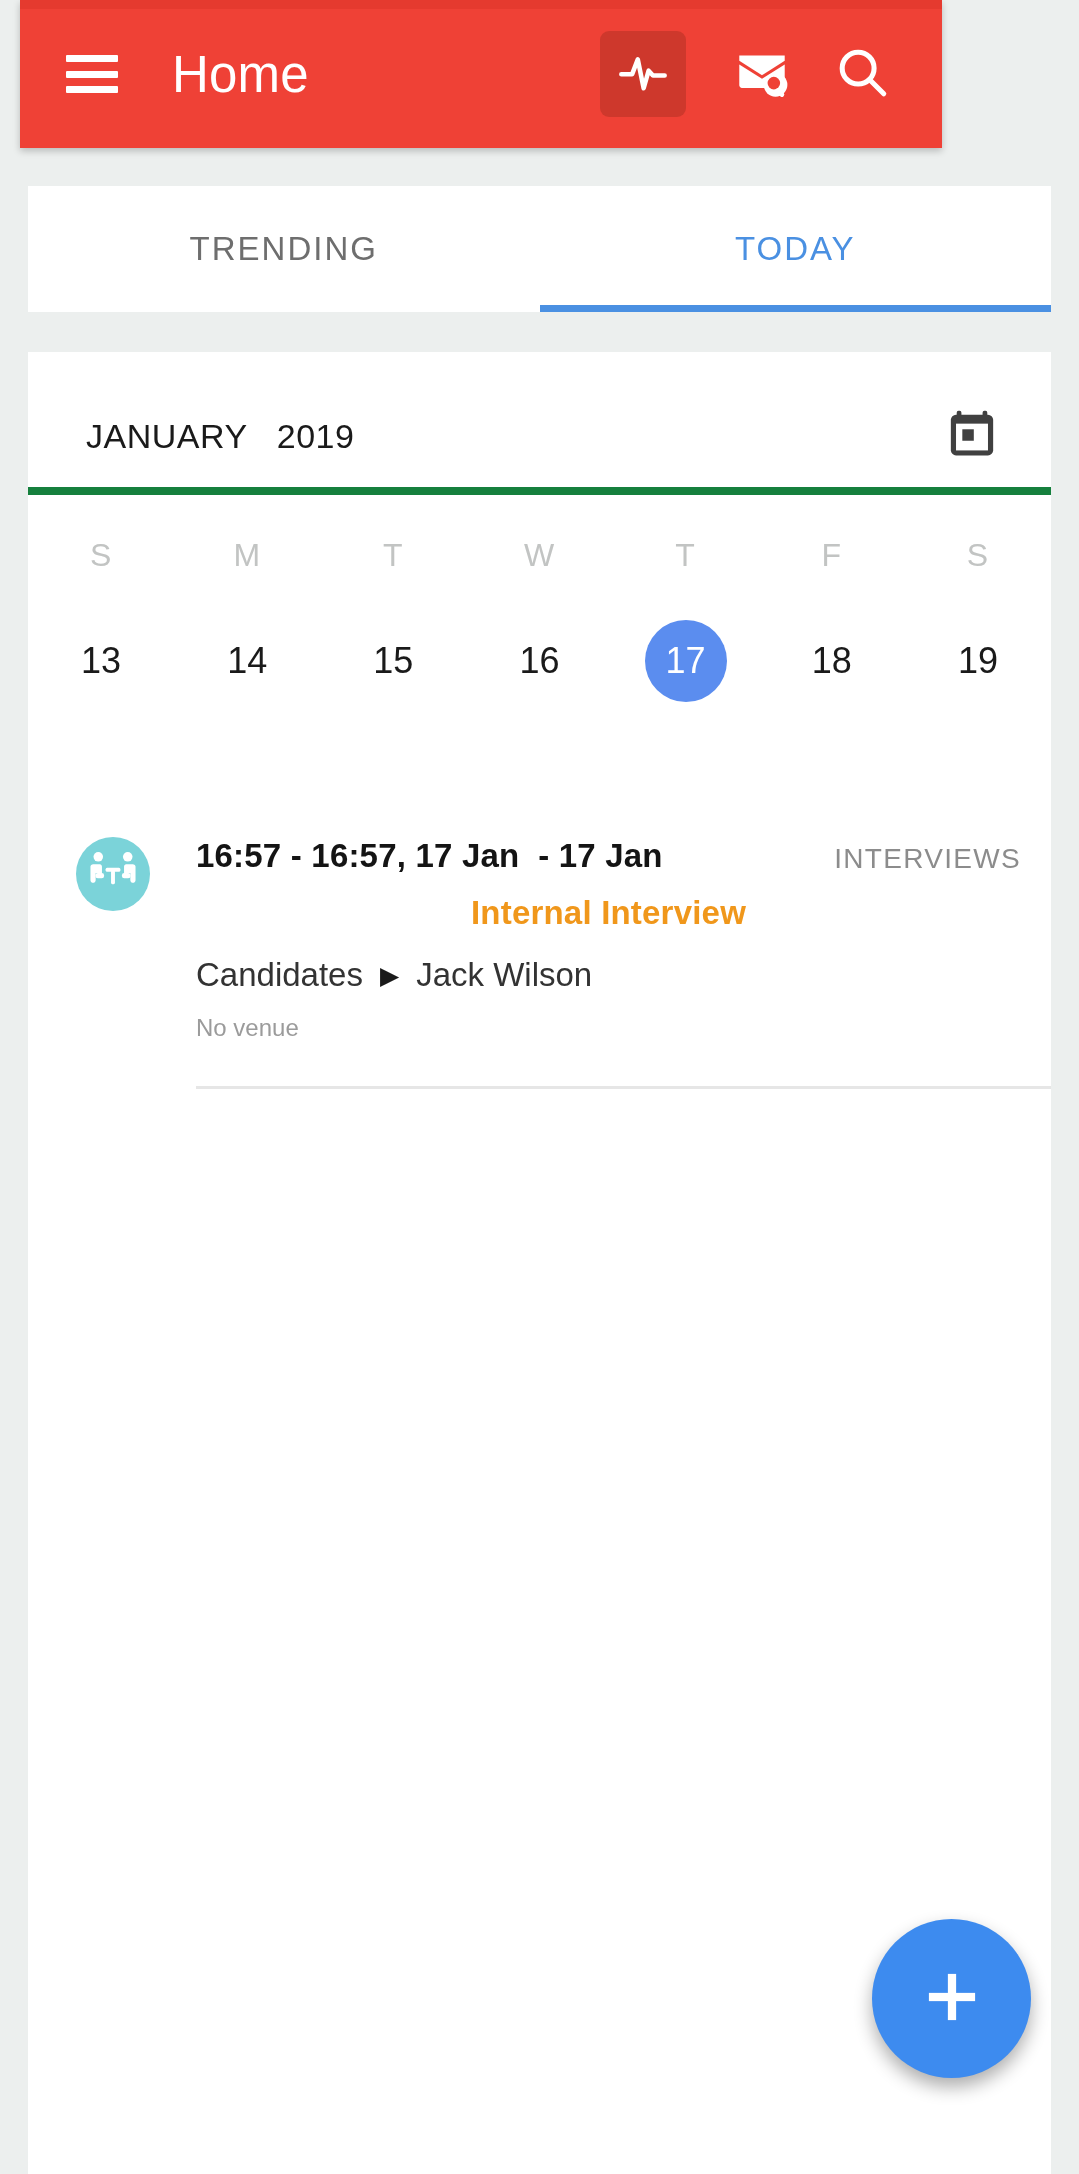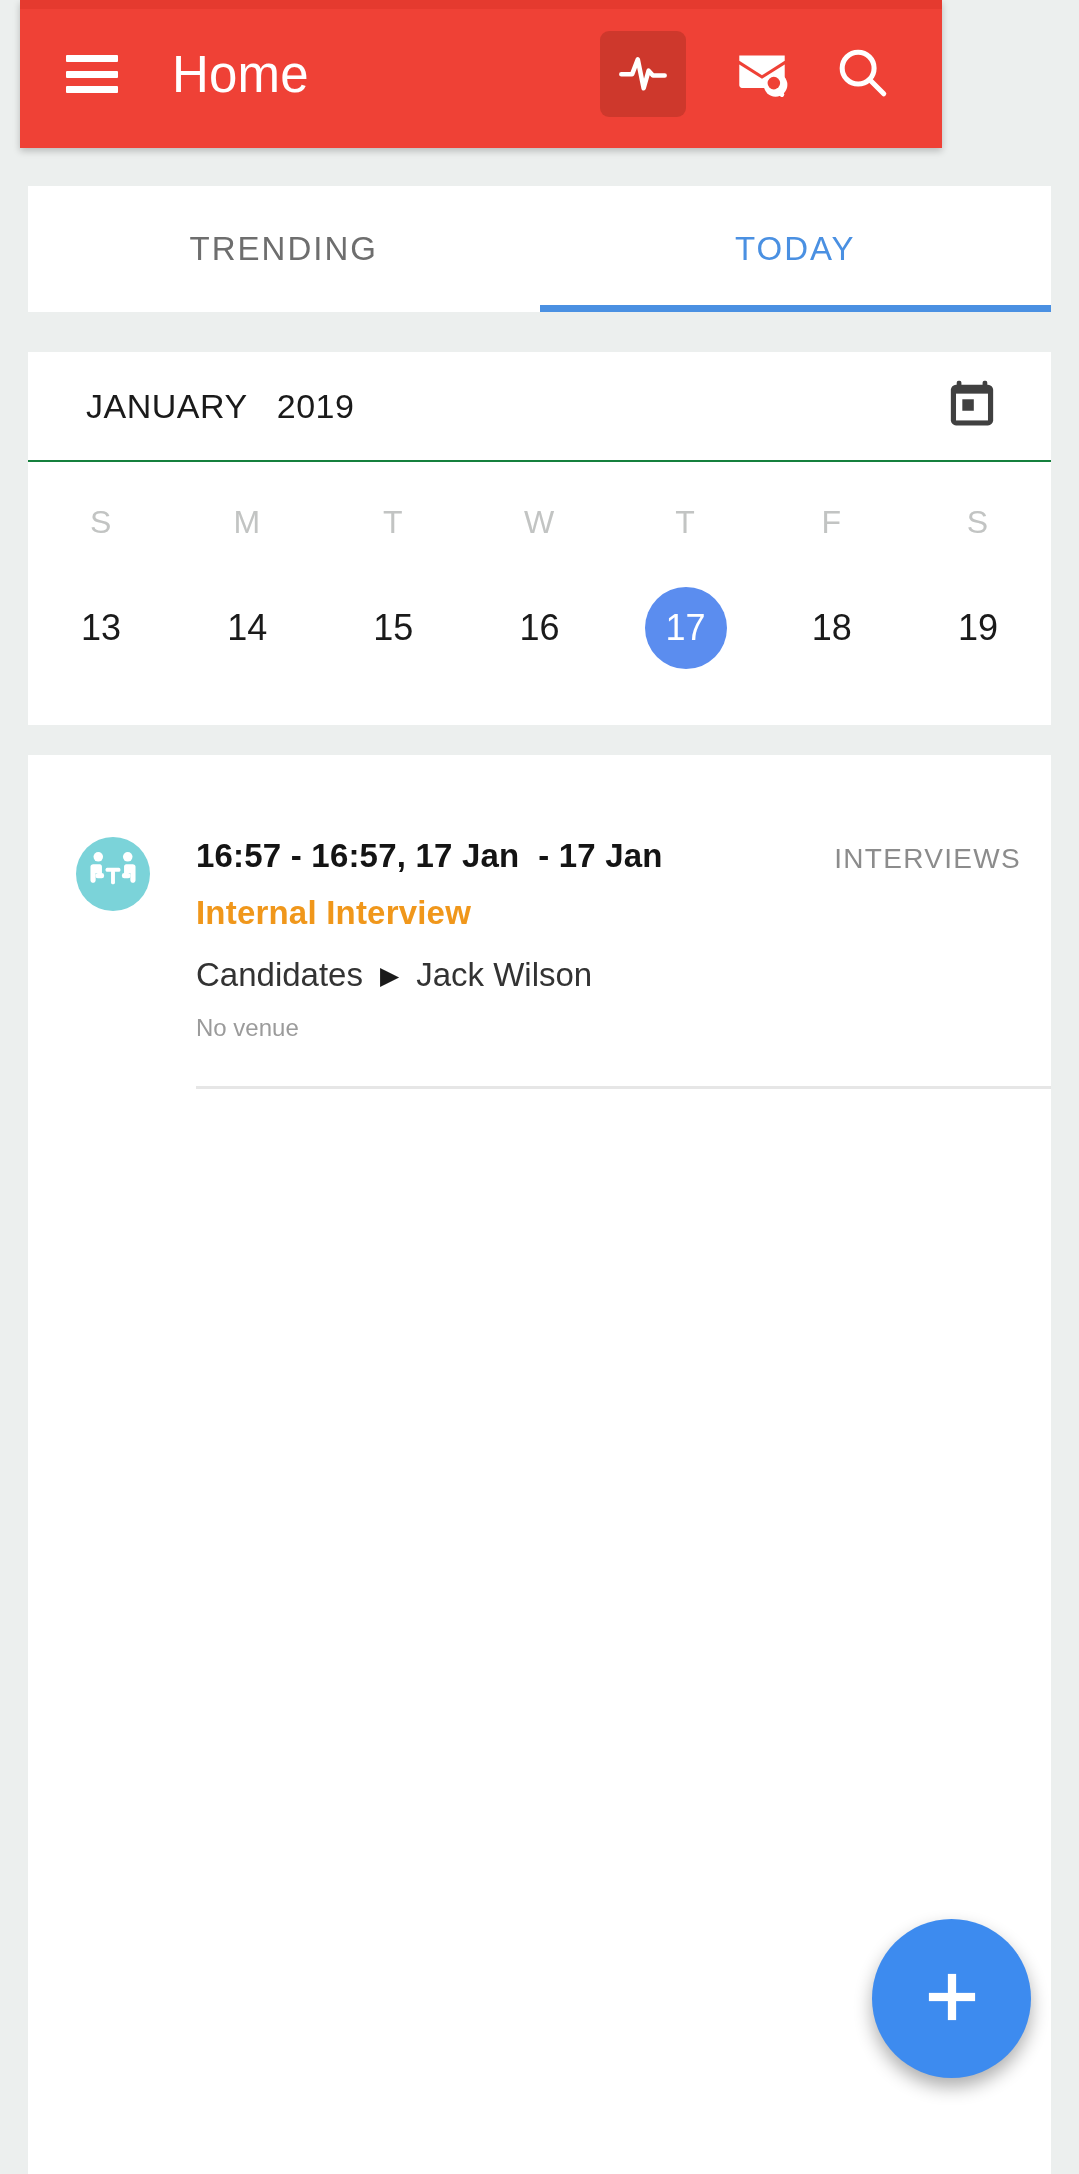--- a/index.html
+++ b/index.html
@@ -126,21 +126,22 @@
     left: 28px;
     top: 352px;
     width: 1023px;
     background: #ffffff;
   }
   .month-row {
     height: 110px;
     display: flex;
     align-items: center;
     padding: 0 0 0 58px;
-    border-bottom: 2px solid #15803d;
+    border-bottom: 8px solid #15803d;
+    margin-top: 33px;
   }
   .month-label {
     font-size: 34px;
     color: #1A1A1A;
     letter-spacing: 0.5px;
     white-space: pre;
   }
   .cal-icon-wrap {
     margin-left: auto;
     margin-right: 48px;
@@ -235,20 +236,21 @@
     letter-spacing: 1.3px;
     padding-top: 6px;
     white-space: nowrap;
   }
   .event-title {
     margin-top: 19px;
     font-size: 33px;
     font-weight: bold;
     color: #F0971B;
     letter-spacing: 0.2px;
+    text-align: center;
   }
   .event-meta {
     margin-top: 24px;
     font-size: 33px;
     color: #333333;
     display: flex;
     align-items: center;
   }
   .meta-arrow {
     margin: 0 17px;

